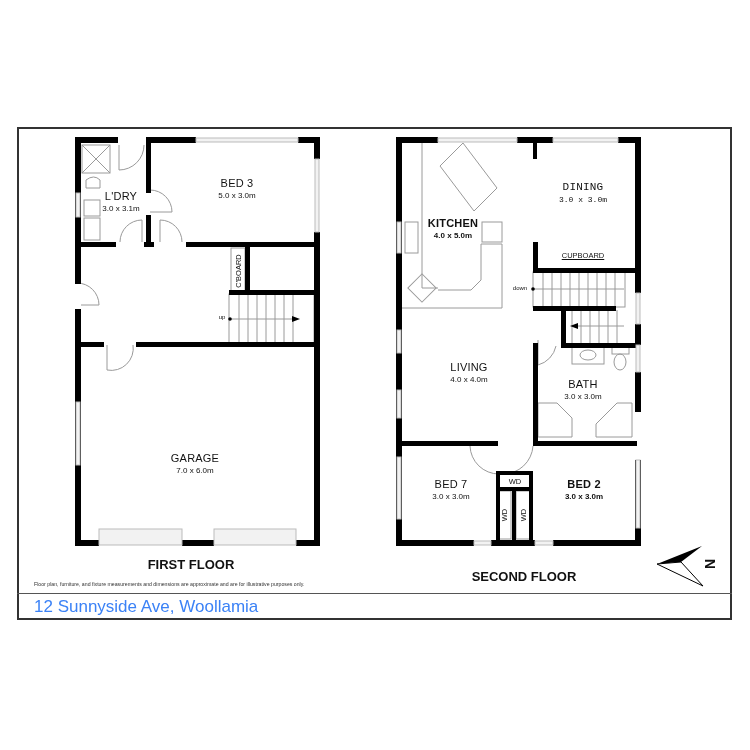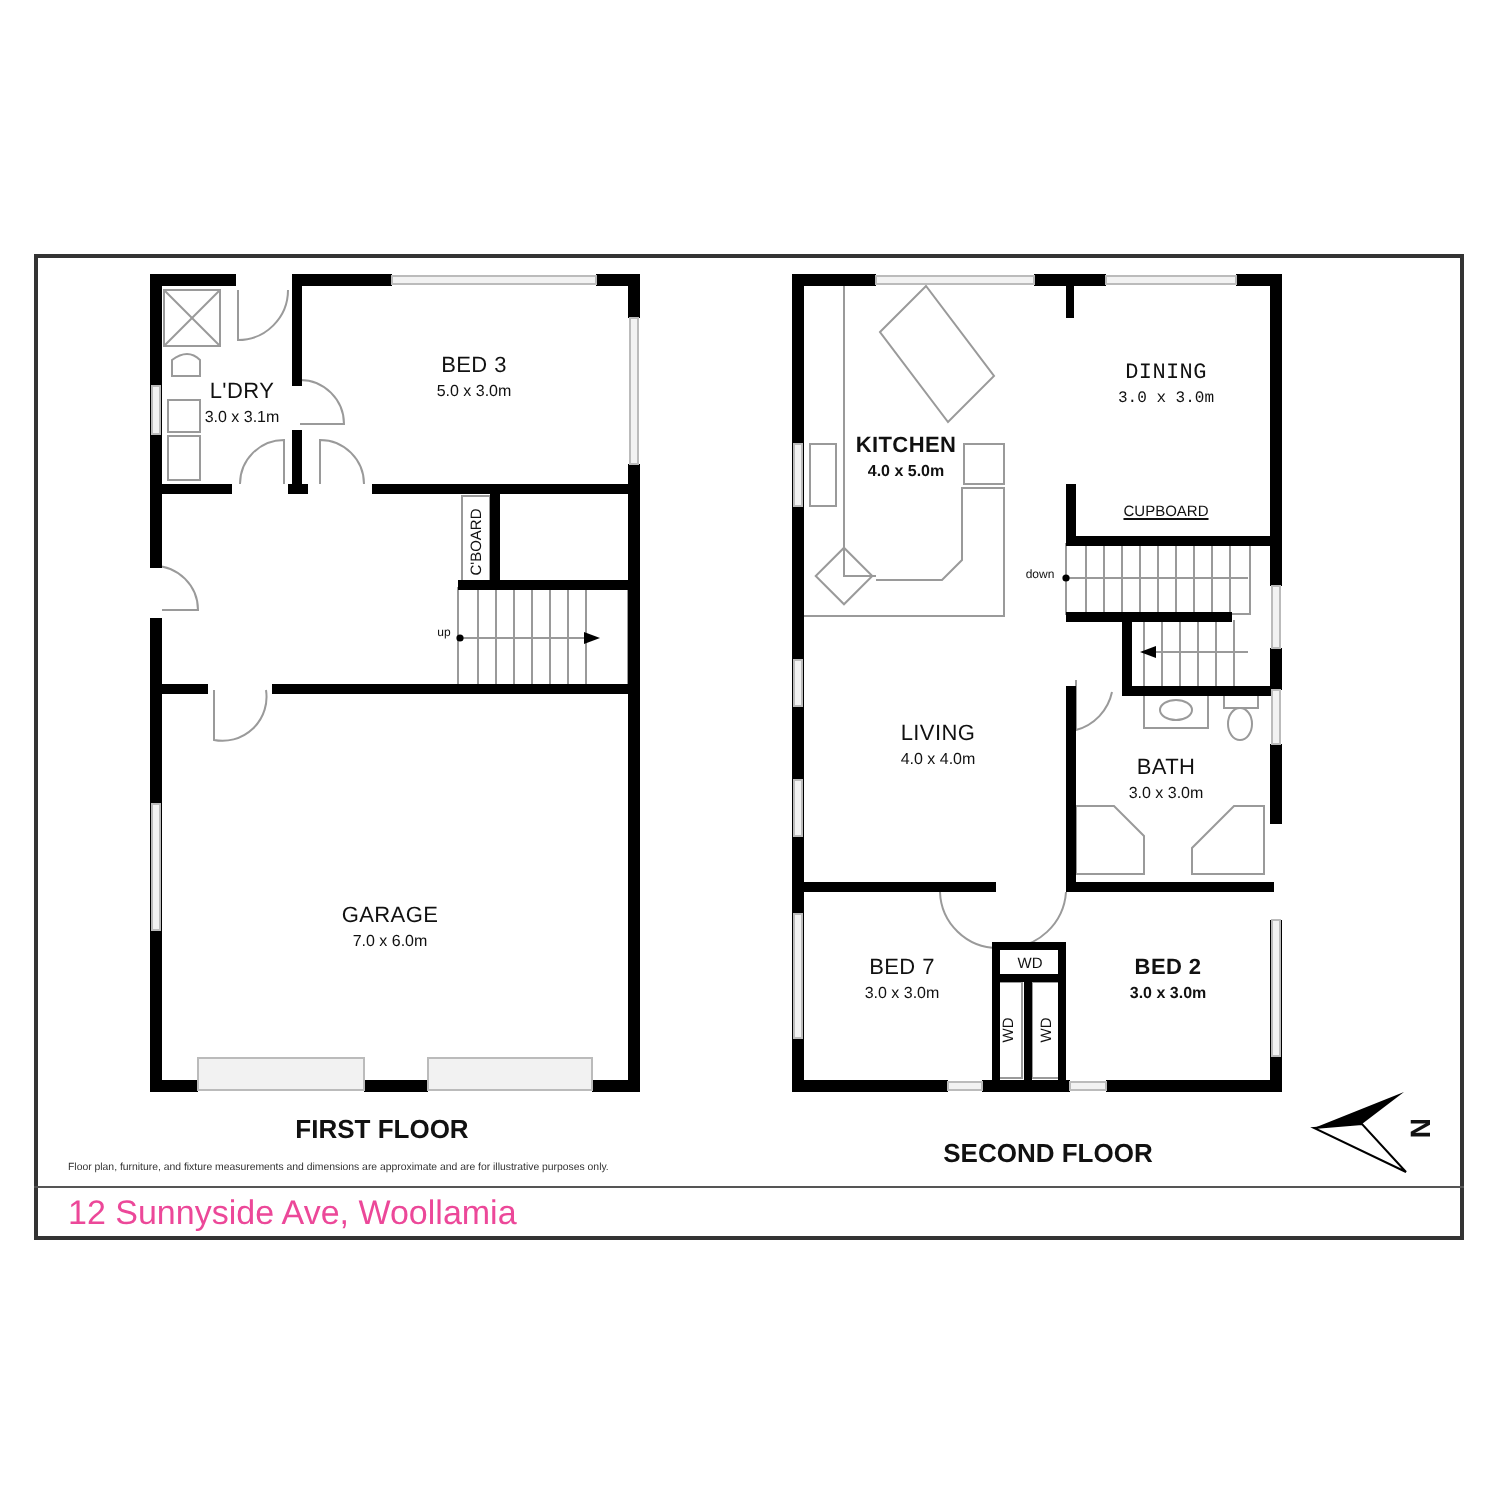--- a/index.html
+++ b/index.html
@@ -7,21 +7,21 @@
   .frame{position:absolute;left:17px;top:127px;width:715px;height:493px;border:2px solid #333;box-sizing:border-box;}
   .divider{position:absolute;left:17px;top:593px;width:715px;height:1px;background:#555;}
   svg{position:absolute;left:0;top:0;}
   .lbl{position:absolute;transform:translate(-50%,0);text-align:center;white-space:nowrap;}
   .rn{font-size:11px;letter-spacing:0.2px;}
   .rd{font-size:8px;margin-top:2px;}
   .small{font-size:7.5px;}
   .vert{position:absolute;font-size:7.5px;transform:translate(-50%,-50%) rotate(-90deg);white-space:nowrap;}
   .floor-title{position:absolute;font-weight:bold;font-size:13px;transform:translate(-50%,0);white-space:nowrap;}
   .disclaimer{position:absolute;left:34px;top:581px;font-size:5.2px;color:#333;white-space:nowrap;}
-  .address{position:absolute;left:34px;top:597px;font-size:17px;color:#ec4899;white-space:nowrap;}
+  .address{position:absolute;left:34px;top:597px;font-size:17px;color:#3b82f6;white-space:nowrap;}
 </style>
 </head>
 <body>
 
 <div class="frame"></div>
 <div class="divider"></div>
 
 <svg width="750" height="750">
   <g fill="none" stroke="#9a9a9a" stroke-width="1">
 

